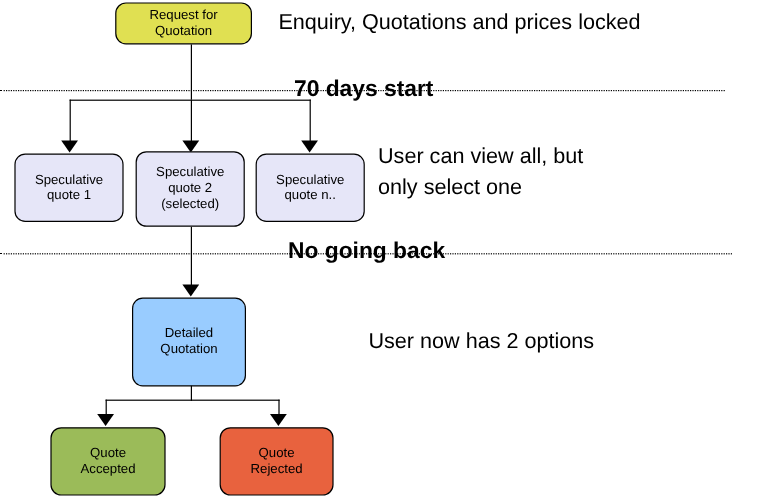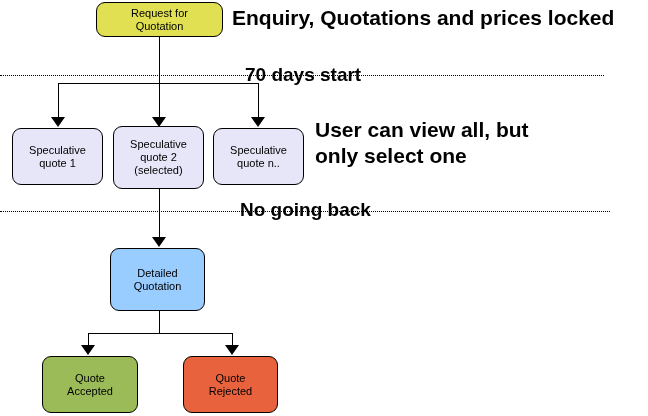--- a/index.html
+++ b/index.html
@@ -14,21 +14,21 @@
     text-align:center;font-size:11px;line-height:13px;white-space:pre-line;
   }
   .vline{position:absolute;width:1px;background:#000;}
   .hline{position:absolute;height:1px;background:#000;}
   .dotline{position:absolute;height:0;border-top:1px dotted #000;}
   .arrow{
     position:absolute;width:0;height:0;
     border-left:7px solid transparent;border-right:7px solid transparent;
     border-top:10px solid #000;
   }
-  .note{position:absolute;font-size:21px;line-height:26px;white-space:pre-line;font-weight:bold;}
+  .note{position:absolute;font-size:18px;line-height:26px;white-space:pre-line;}
   .milestone{position:absolute;font-size:19px;font-weight:bold;line-height:20px;}
 </style>
 </head>
 <body>
 
 <div class="canvas">
 
   <div class="dotline" style="left:0;top:75px;width:604px"></div>
   <div class="dotline" style="left:0;top:211px;width:610px"></div>
 
@@ -44,42 +44,43 @@
   <div class="vline" style="left:159px;top:189px;height:49px"></div>
   <div class="arrow" style="left:152px;top:237px"></div>
 
   <div class="vline" style="left:159px;top:307px;height:27px"></div>
   <div class="hline" style="left:88px;top:333px;width:145px"></div>
   <div class="vline" style="left:88px;top:333px;height:13px"></div>
   <div class="vline" style="left:232px;top:333px;height:13px"></div>
   <div class="arrow" style="left:81px;top:345px"></div>
   <div class="arrow" style="left:225px;top:345px"></div>
 
-  <div class="node" style="left: 96px; top: 2px; width: 127px; height: 35px; background-color: rgb(224, 224, 82);">Request for
+  <div class="node" style="left: 96px; top: 2px; width: 114px; height: 35px; background-color: rgb(224, 224, 82);">Request for
 Quotation</div>
 
   <div class="node" style="left: 12px; top: 128px; width: 91px; height: 57px; background-color: rgb(230, 230, 248);">Speculative
 quote 1</div>
 
   <div class="node" style="left: 113px; top: 126px; width: 91px; height: 63px; background-color: rgb(230, 230, 248);">Speculative
 quote 2
 (selected)</div>
 
   <div class="node" style="left: 213px; top: 128px; width: 91px; height: 57px; background-color: rgb(230, 230, 248);">Speculative
 quote n..</div>
 
-  <div class="node" style="left: 110px; top: 248px; width: 95px; height: 63px; background-color: rgb(153, 204, 255);">Detailed
+  <div class="node" style="left: 110px; top: 248px; width: 95px; height: 74px; background-color: rgb(153, 204, 255);">Detailed
 Quotation</div>
 
   <div class="node" style="left: 42px; top: 356px; width: 96px; height: 57px; background-color: rgb(155, 187, 89);">Quote
 Accepted</div>
 
   <div class="node" style="left: 183px; top: 356px; width: 95px; height: 57px; background-color: rgb(232, 98, 62);">Quote
 Rejected</div>
 
   <div class="milestone" style="left:245px;top:65px">70 days start</div>
   <div class="milestone" style="left:240px;top:200px">No going back</div>
 
   <div class="note" style="left:232px;top:5px">Enquiry, Quotations and prices locked</div>
   <div class="note" style="left:315px;top:117px">User can view all, but
 only select one</div>
+  <div class="note" style="left:307px;top:271px">User now has 2 options</div>
 
 </div>
 
 </body></html>

